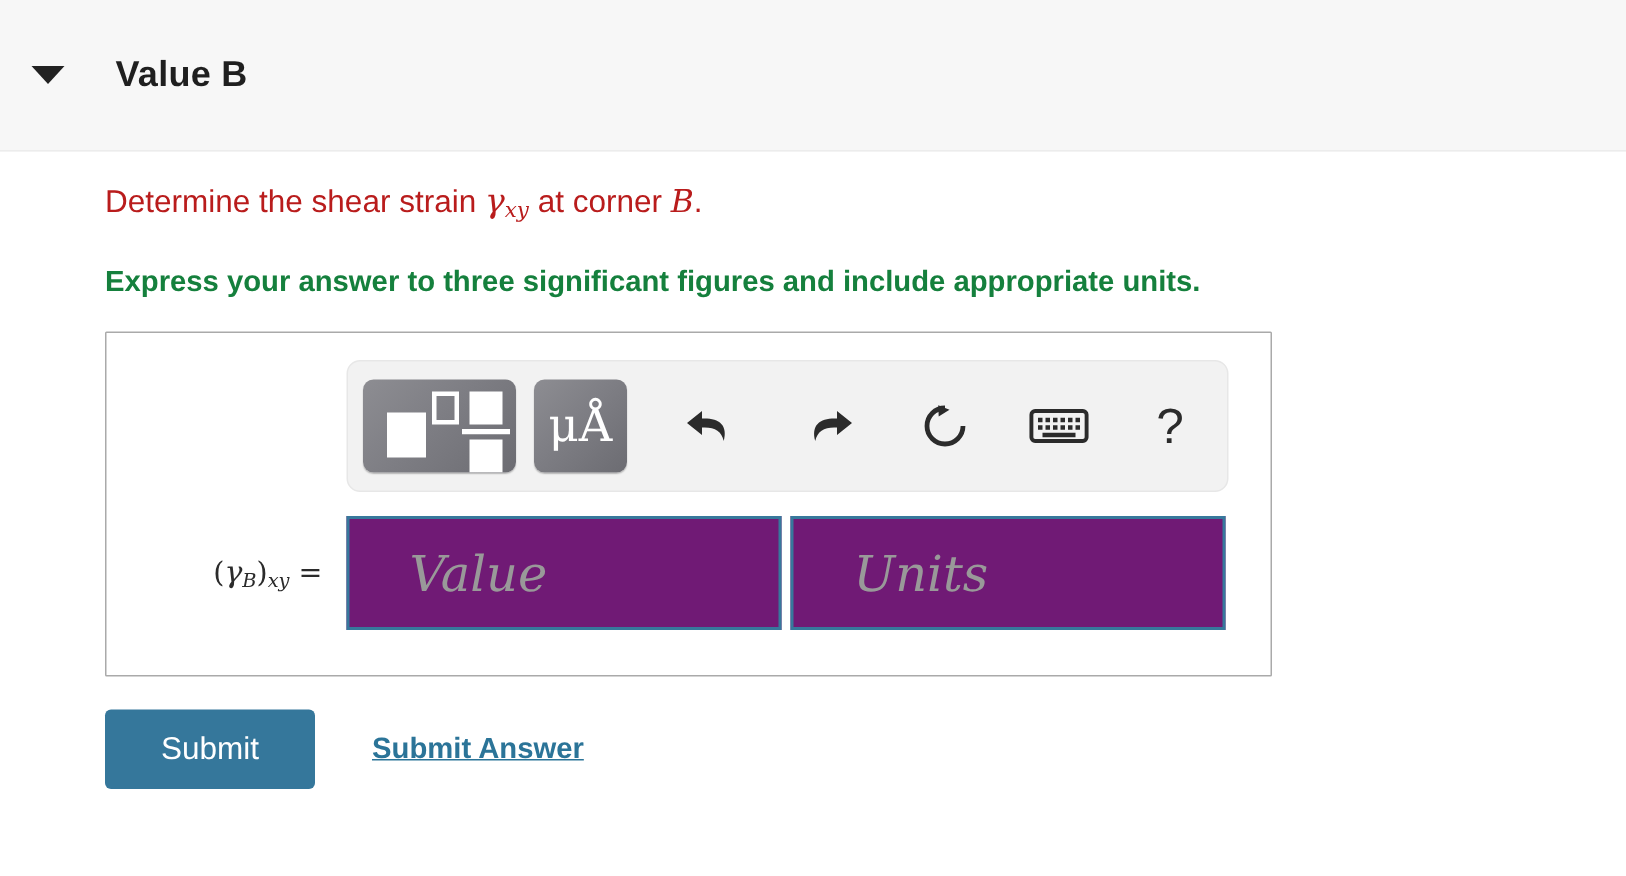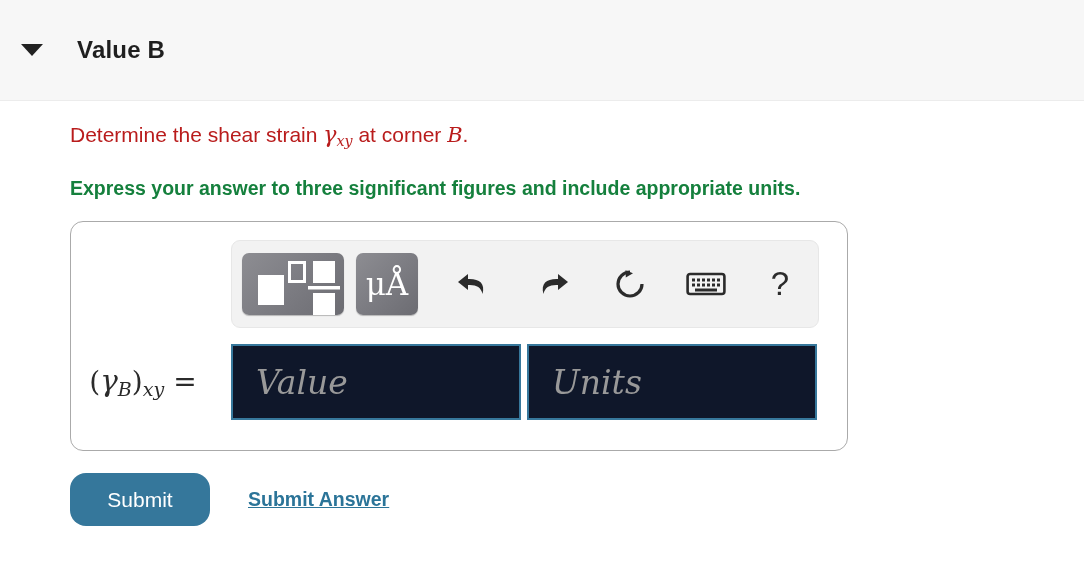--- a/index.html
+++ b/index.html
@@ -77,21 +77,21 @@
     font-size: 1.05em;
   }
 
   
   .answer-box {
     margin-top: 21px;
     width: 778px;
     height: 230px;
     box-sizing: border-box;
     border: 1px solid #aaaaaa;
-    border-radius: 13px;
+    border-radius: 1px;
     background: #ffffff;
     position: relative;
   }
 
   
   .mathbar {
     position: absolute;
     left: 160px;
     top: 18px;
     width: 588px;
@@ -157,36 +157,36 @@
   .answer-row {
     position: absolute;
     left: 0;
     top: 122px;
     width: 100%;
     display: flex;
     align-items: center;
   }
   .var-label {
     width: 160px;
-    text-align: center;
+    text-align: right;
     padding-right: 16px;
     box-sizing: border-box;
-    font-size: 28px;
+    font-size: 19px;
     font-family: "DejaVu Serif", "Liberation Serif", serif;
     color: #2b2b2b;
     white-space: nowrap;
   }
   .field {
     height: 76px;
     box-sizing: border-box;
     border: 2px solid #37789c;
-    background: #0f172a;
-    display: flex;
-    align-items: center;
-    padding-left: 23px;
+    background: #701a75;
+    display: flex;
+    align-items: center;
+    padding-left: 40px;
     cursor: text;
   }
   .field-value { width: 290px; }
   .field-units { width: 290px; margin-left: 6px; }
   .placeholder {
     font-family: "DejaVu Serif", "Liberation Serif", serif;
     font-style: italic;
     font-size: 33px;
     color: #999999;
     user-select: none;
@@ -195,21 +195,21 @@
   
   .actions {
     display: flex;
     align-items: center;
     margin-top: 22px;
   }
   .submit-btn {
     width: 140px;
     height: 53px;
     border: none;
-    border-radius: 16px;
+    border-radius: 4px;
     background: #35779b;
     color: #ffffff;
     font-family: "Liberation Sans", sans-serif;
     font-size: 21px;
     cursor: pointer;
   }
   .request-link {
     margin-left: 38px;
     font-size: 19.5px;
     font-weight: bold;

